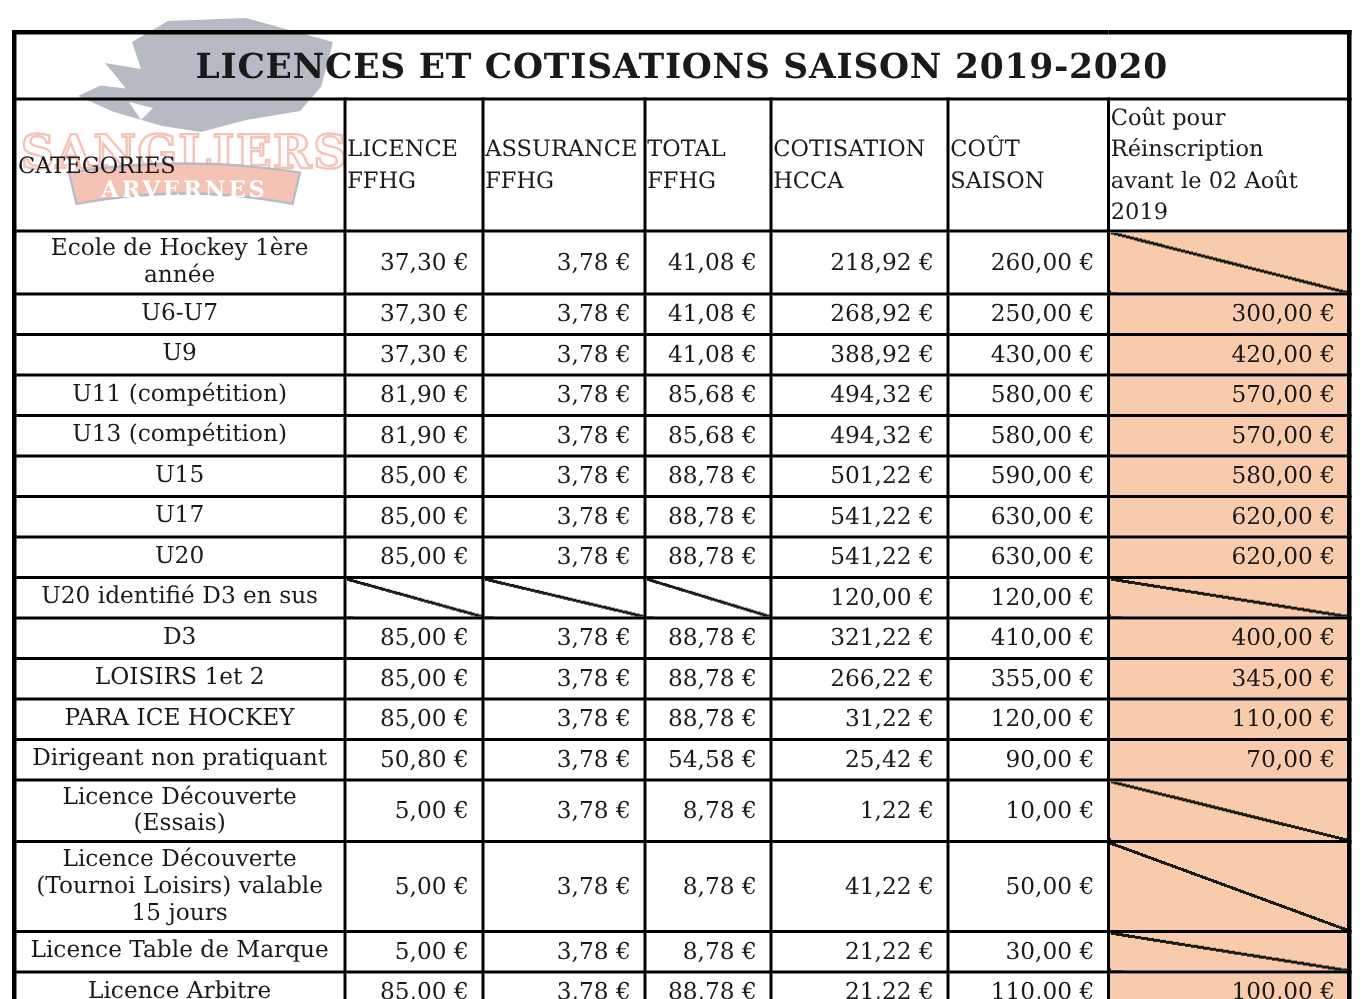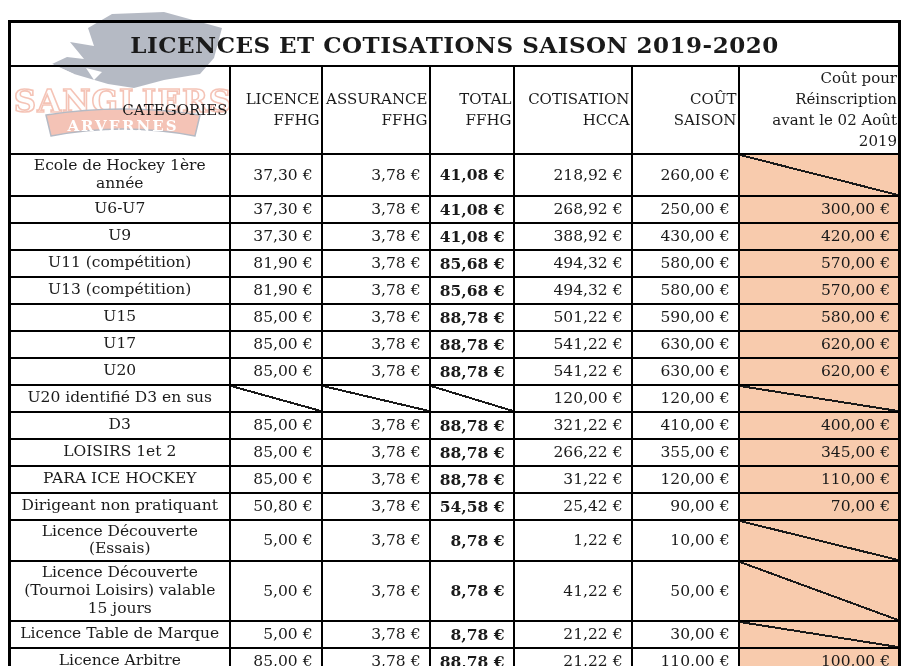--- a/index.html
+++ b/index.html
@@ -30,41 +30,41 @@
 
   .title-cell {
     height:40px;
     text-align:center; vertical-align:middle;
     font-size:23px; font-weight:bold; letter-spacing:0.5px;
     background:transparent;
   }
 
   table.main th {
     height:78px;
-    vertical-align:middle; text-align:right;
+    vertical-align:middle; text-align:left;
     font-weight:normal; font-size:15px; line-height:1.4;
     white-space:pre-line;
     background:transparent;
   }
   th.cat  { font-weight:bold; }
   th.bold { font-weight:bold; }
   th.red  {
     background:var(--header-red,#ff3300);
     font-weight:bold; line-height:1.45; font-size:15px;
   }
 
   table.main td.label {
     text-align:center; vertical-align:middle;
     padding:2px 4px; font-size:15.5px; height:21px; line-height:1.15;
   }
   table.main td.num {
     text-align:right; vertical-align:middle;
     padding:2px 8px 2px 2px; font-size:15.5px; height:21px;
   }
-  td.total { font-weight:bold; }
+  td.total { font-weight:normal; }
   td.peach { background-color:var(--cell-peach,#f8cbad); }
   td.slash {
     background-image:linear-gradient(to top right,
       transparent calc(50% - 1px),
       #1a1a1a calc(50% - 1px),
       #1a1a1a calc(50% + 1px),
       transparent calc(50% + 1px));
   }
   td:last-child, th:last-child { border-left-width:3px; }
 </style>

